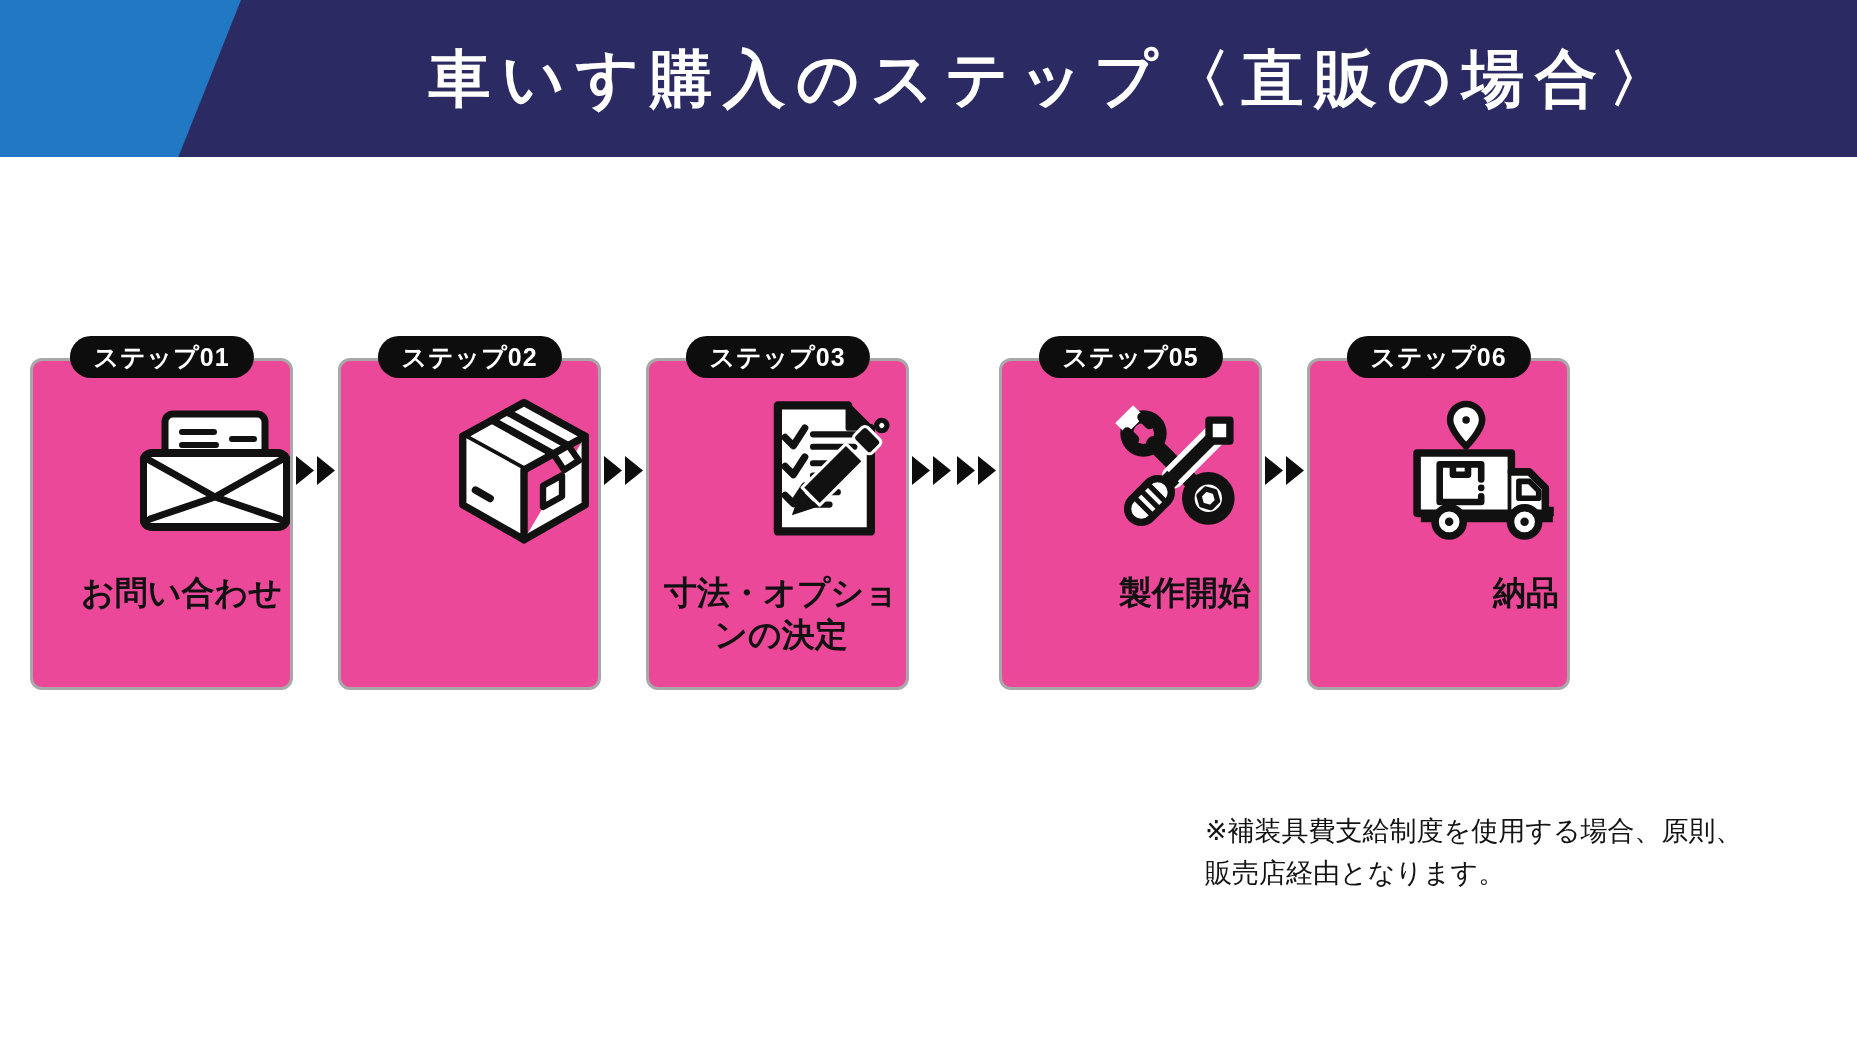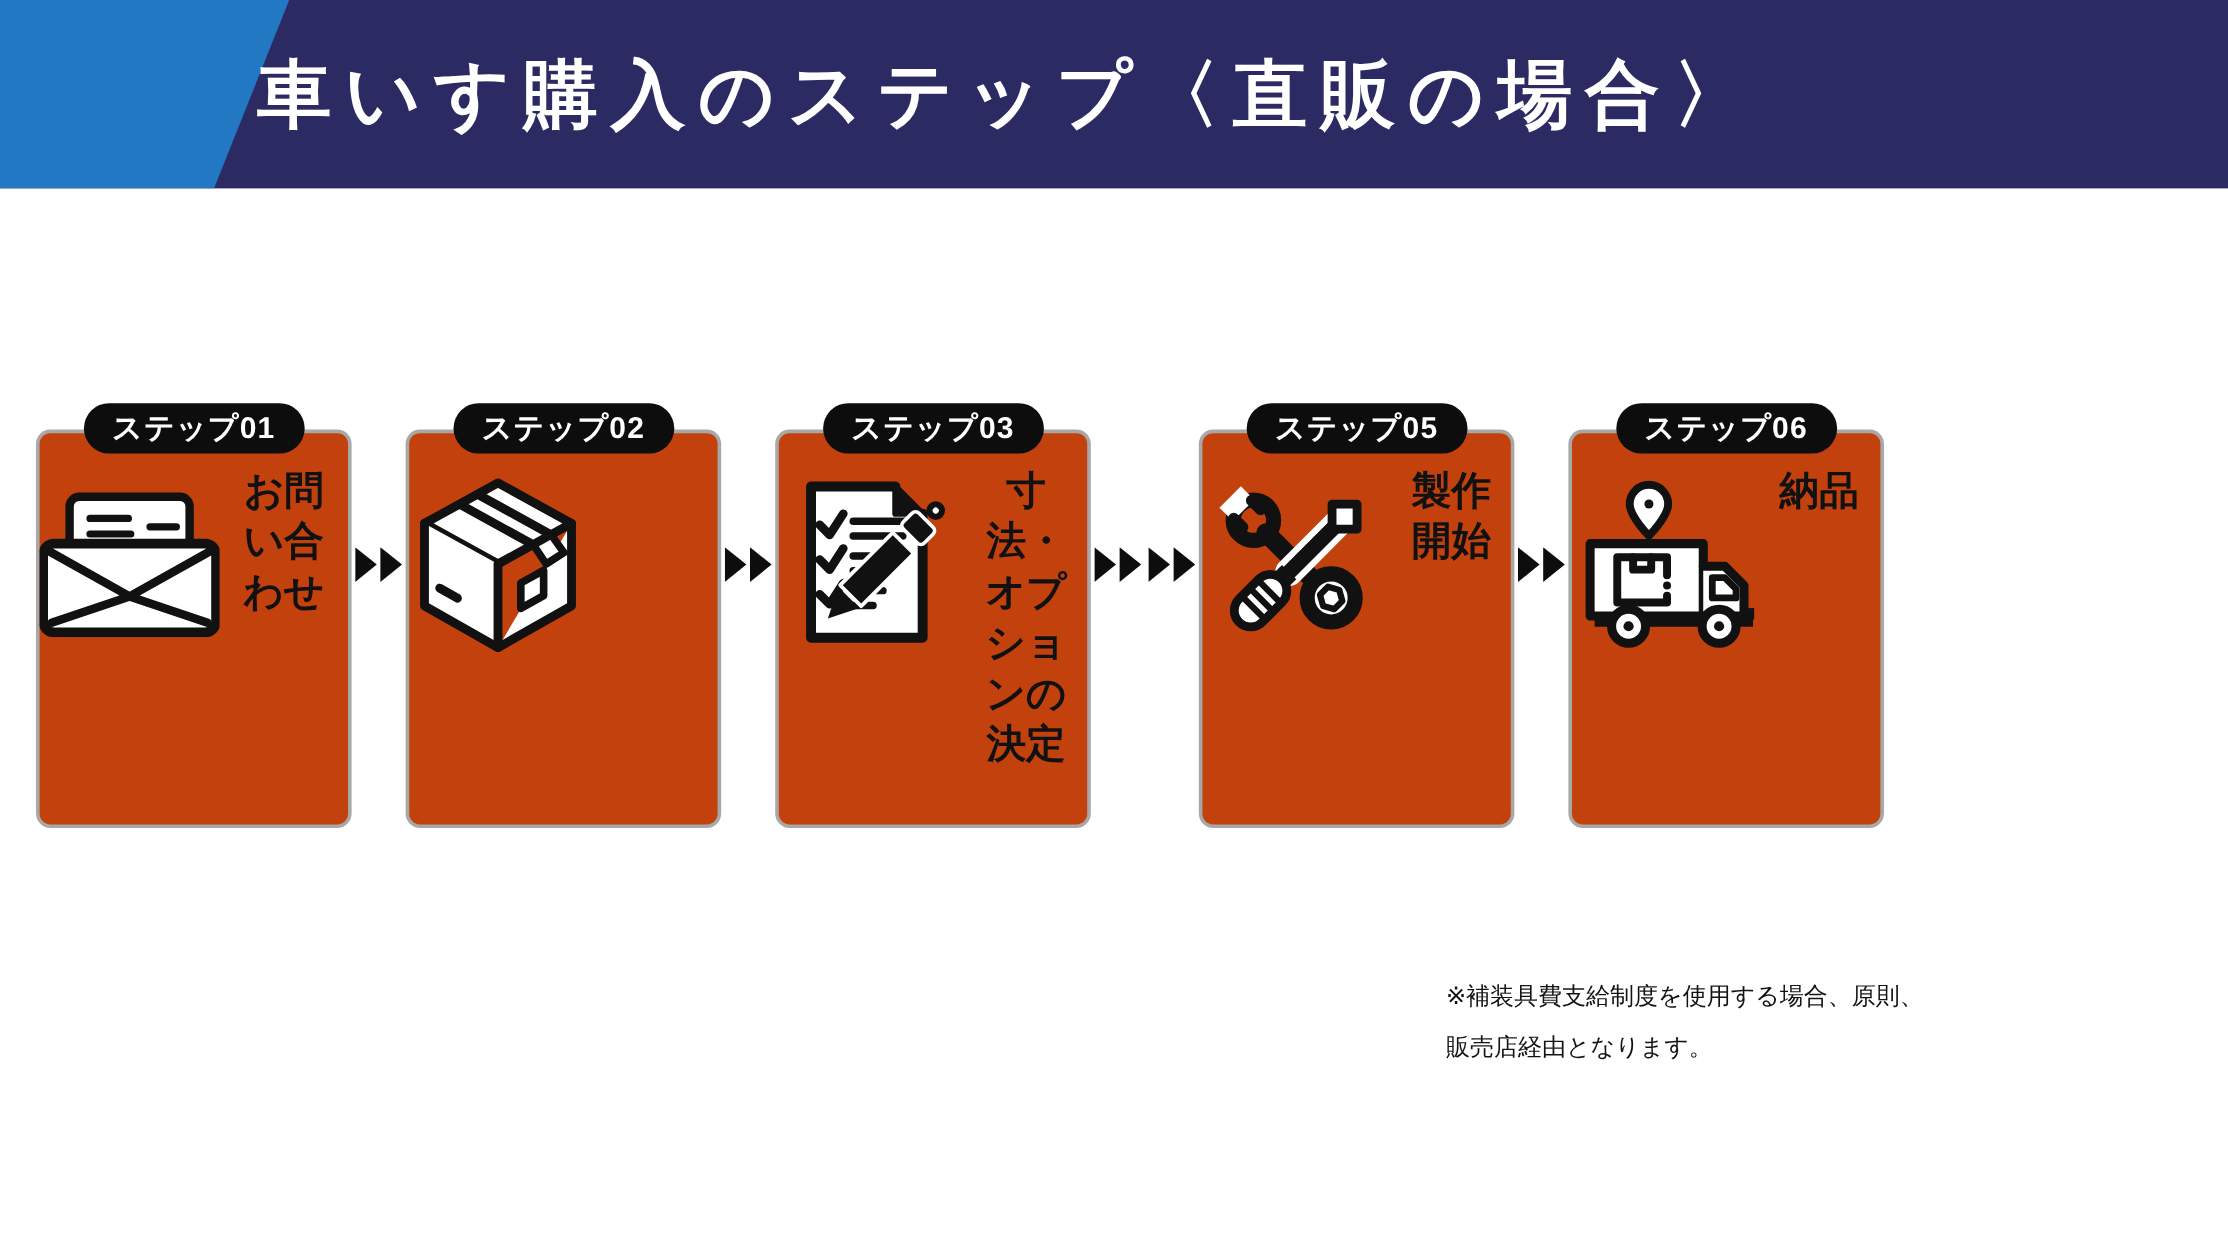--- a/index.html
+++ b/index.html
@@ -5,40 +5,40 @@
   html,body{margin:0;padding:0;}
   body{
     width:1857px;height:1042px;position:relative;background:#ffffff;overflow:hidden;
     font-family:"Liberation Sans","DejaVu Sans",sans-serif;color:#111;
   }
   
   .header{position:absolute;left:0;top:0;width:1857px;height:157px;background:#2b2a62;}
   .header-accent{position:absolute;left:0;top:0;width:241px;height:157px;background:#2278c2;
     clip-path:polygon(0 0,100% 0,74% 100%,0 100%);}
   .title{position:absolute;left:0;top:50%;transform:translateY(-50%);width:100%;
-    box-sizing:border-box;padding-right:176px;text-align:center;color:#fff;
+    box-sizing:border-box;padding-right:176px;text-align:right;color:#fff;
     font-size:62px;font-weight:800;letter-spacing:11px;white-space:nowrap;}
   
   .steps{position:absolute;left:30px;top:341px;display:flex;}
-  .card{box-sizing:border-box;width:263px;height:332px;margin-top:17px;background:#c2410c;
+  .card{box-sizing:border-box;width:263px;height:332px;margin-top:17px;background:#ec4899;
     border:3px solid #a8a8a8;border-radius:12px;position:relative;
-    display:flex;flex-direction:row;align-items:flex-start;}
+    display:flex;flex-direction:column;align-items:flex-end;}
   .badge{position:absolute;top:-25px;left:50%;transform:translateX(-50%);
     background:#0d0d0d;color:#fff;border-radius:24px;padding:0 24px;height:42px;
     line-height:42px;font-size:25px;font-weight:700;letter-spacing:1px;white-space:nowrap;}
   .icon-box{height:150px;margin-top:34px;display:flex;align-items:center;justify-content:center;}
   .label{margin-top:30px;font-size:33px;font-weight:800;line-height:1.28;text-align:center;
     white-space:pre-line;color:#111;padding:0 8px;font-family:Liberation Mono, monospace;}
   .gap{width:45px;display:flex;justify-content:center;}
   .arrow{margin-top:115px;height:29px;}
   
   svg.ic{stroke:#111;fill:none;stroke-linecap:round;stroke-linejoin:round;display:block;}
   
   .notes{position:absolute;left:1205px;top:810px;}
-  .note{font-size:20px;line-height:42px;margin:0 0 6px 0;white-space:pre-line;color:#131313;}
+  .note{font-size:27px;line-height:42px;margin:0 0 6px 0;white-space:pre-line;color:#131313;}
 </style>
 </head>
 <body>
 
 <div class="header">
   <div class="header-accent"></div>
   <div class="title">車いす購入のステップ〈直販の場合〉</div>
 </div>
 
 <div class="steps">

